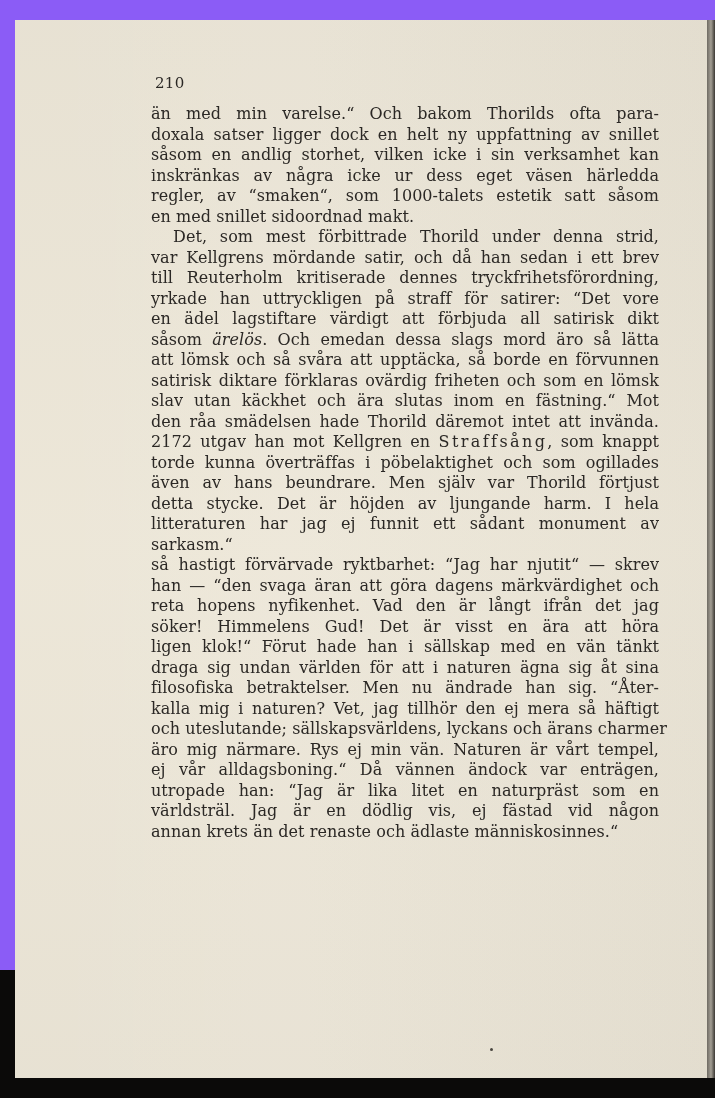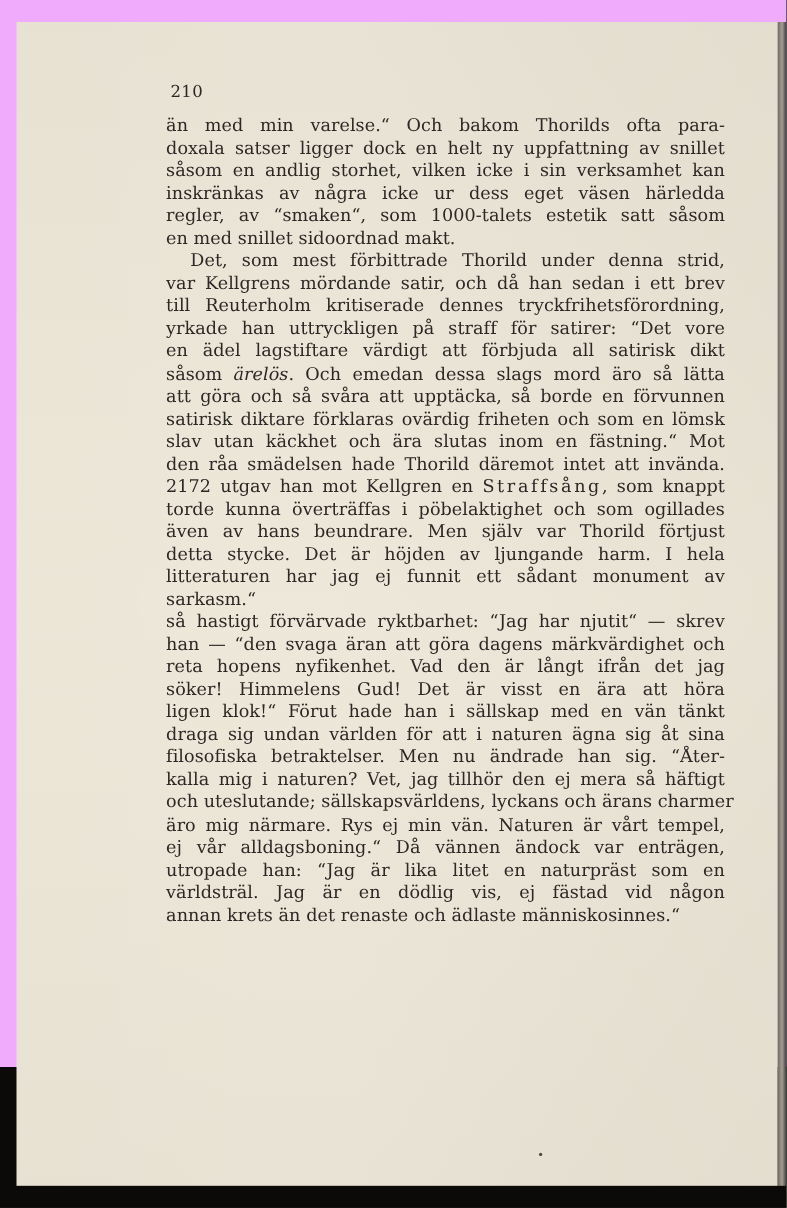--- a/index.html
+++ b/index.html
@@ -7,21 +7,21 @@
       padding: 0;
       width: 715px;
       height: 1098px;
       overflow: hidden;
       background: #0b0a09;
     }
     .scan {
       position: relative;
       width: 715px;
       height: 970px;
-      background: #f0abfc;
+      background: #8b5cf6;
     }
     .page {
       position: absolute;
       left: 15px;
       top: 20px;
       width: 692px;
       height: 1058px;
       background: #ece6d7;
       background-image:
         linear-gradient(90deg, rgba(0,0,0,0.00) 0%, rgba(255,255,255,0.05) 40%, rgba(0,0,0,0.02) 100%),
@@ -100,21 +100,21 @@
     <div class="line"><span>såsom en andlig storhet, vilken icke i sin verksamhet kan</span></div>
     <div class="line"><span>inskränkas av några icke ur dess eget väsen härledda</span></div>
     <div class="line"><span>regler, av “smaken“, som 1000-talets estetik satt såsom</span></div>
     <div class="line last"><span>en med snillet sidoordnad makt.</span></div>
     <div class="line indent"><span>Det, som mest förbittrade Thorild under denna strid,</span></div>
     <div class="line"><span>var Kellgrens mördande satir, och då han sedan i ett brev</span></div>
     <div class="line"><span>till Reuterholm kritiserade dennes tryckfrihetsförordning,</span></div>
     <div class="line"><span>yrkade han uttryckligen på straff för satirer: “Det vore</span></div>
     <div class="line"><span>en ädel lagstiftare värdigt att förbjuda all satirisk dikt</span></div>
     <div class="line"><span>såsom </span><span class="ital">ärelös</span><span>. Och emedan dessa slags mord äro så lätta</span></div>
-    <div class="line"><span>att göra och så svåra att upptäcka, så borde en förvunnen</span></div>
+    <div class="line"><span>att lömsk och så svåra att upptäcka, så borde en förvunnen</span></div>
     <div class="line"><span>satirisk diktare förklaras ovärdig friheten och som en lömsk</span></div>
     <div class="line"><span>slav utan käckhet och ära slutas inom en fästning.“ Mot</span></div>
     <div class="line"><span>den råa smädelsen hade Thorild däremot intet att invända.</span></div>
     <div class="line"><span>2172 utgav han mot Kellgren en </span><span class="spaced">Straffsång</span><span>, som knappt</span></div>
     <div class="line"><span>torde kunna överträffas i pöbelaktighet och som ogillades</span></div>
     <div class="line"><span>även av hans beundrare. Men själv var Thorild förtjust</span></div>
     <div class="line"><span>detta stycke. Det är höjden av ljungande harm. I hela</span></div>
     <div class="line"><span>litteraturen har jag ej funnit ett sådant monument av</span></div>
     <div class="line last"><span>sarkasm.“</span></div>
     <div class="line"><span>så hastigt förvärvade ryktbarhet: “Jag har njutit“ — skrev</span></div>

